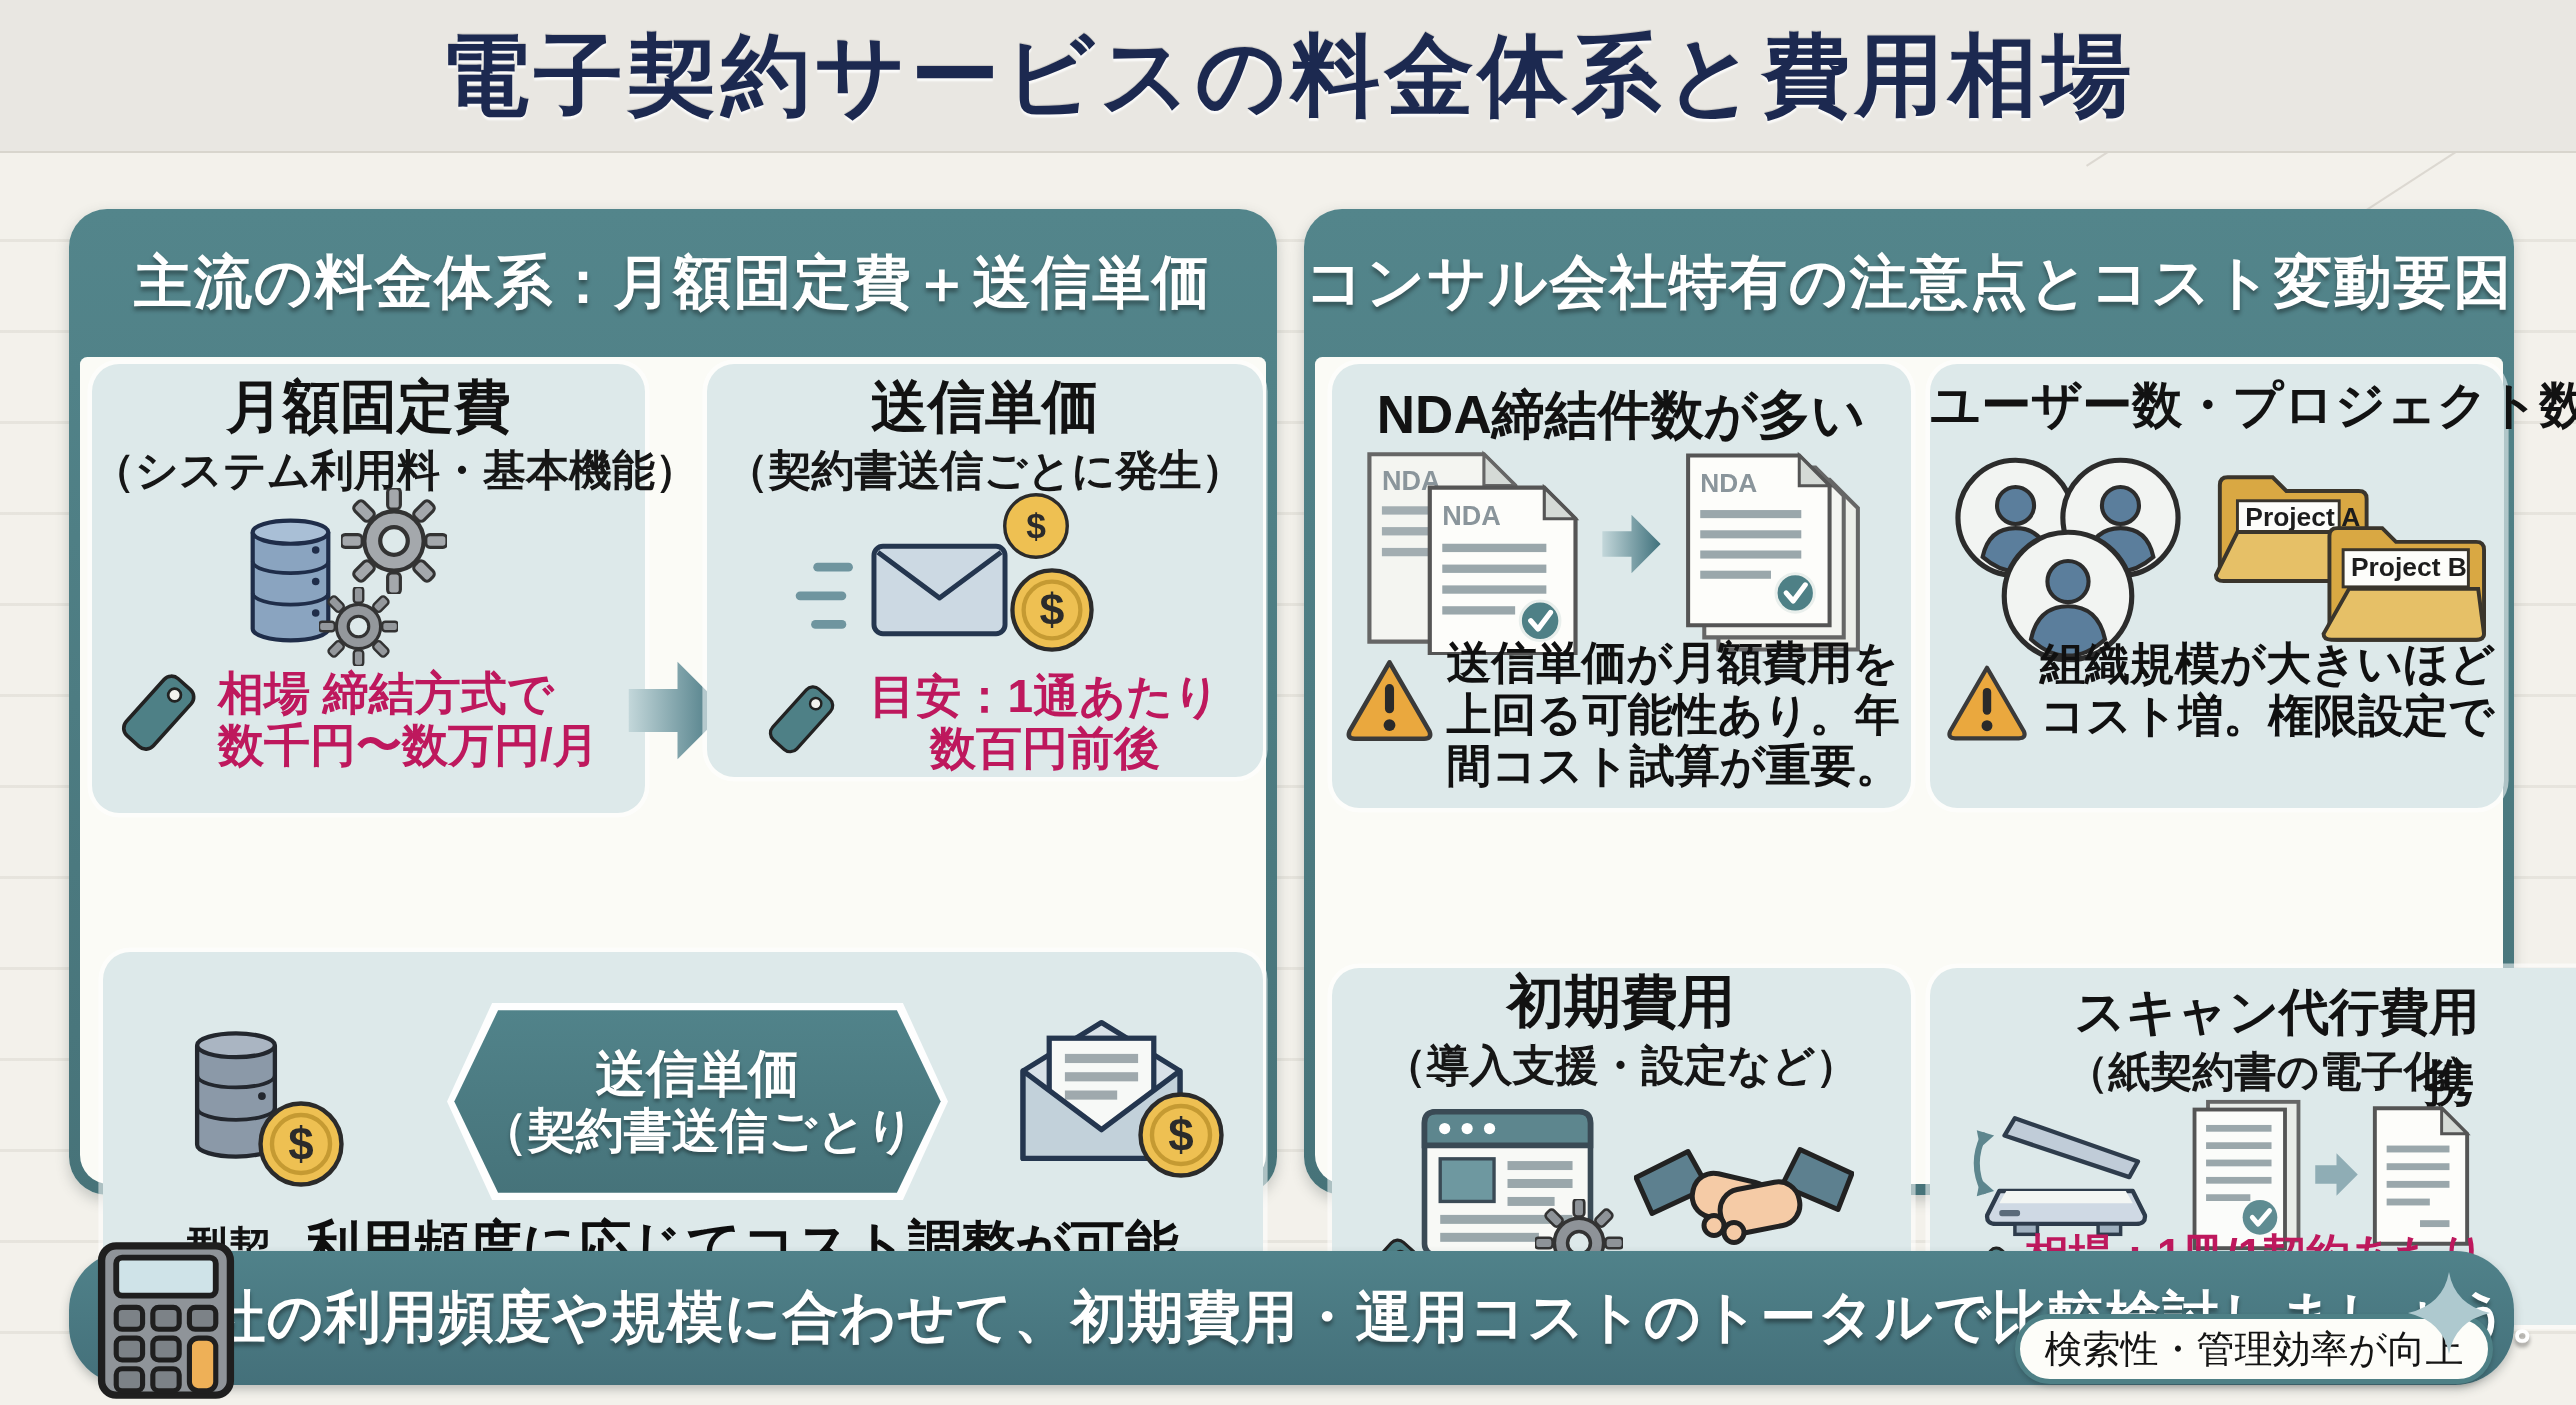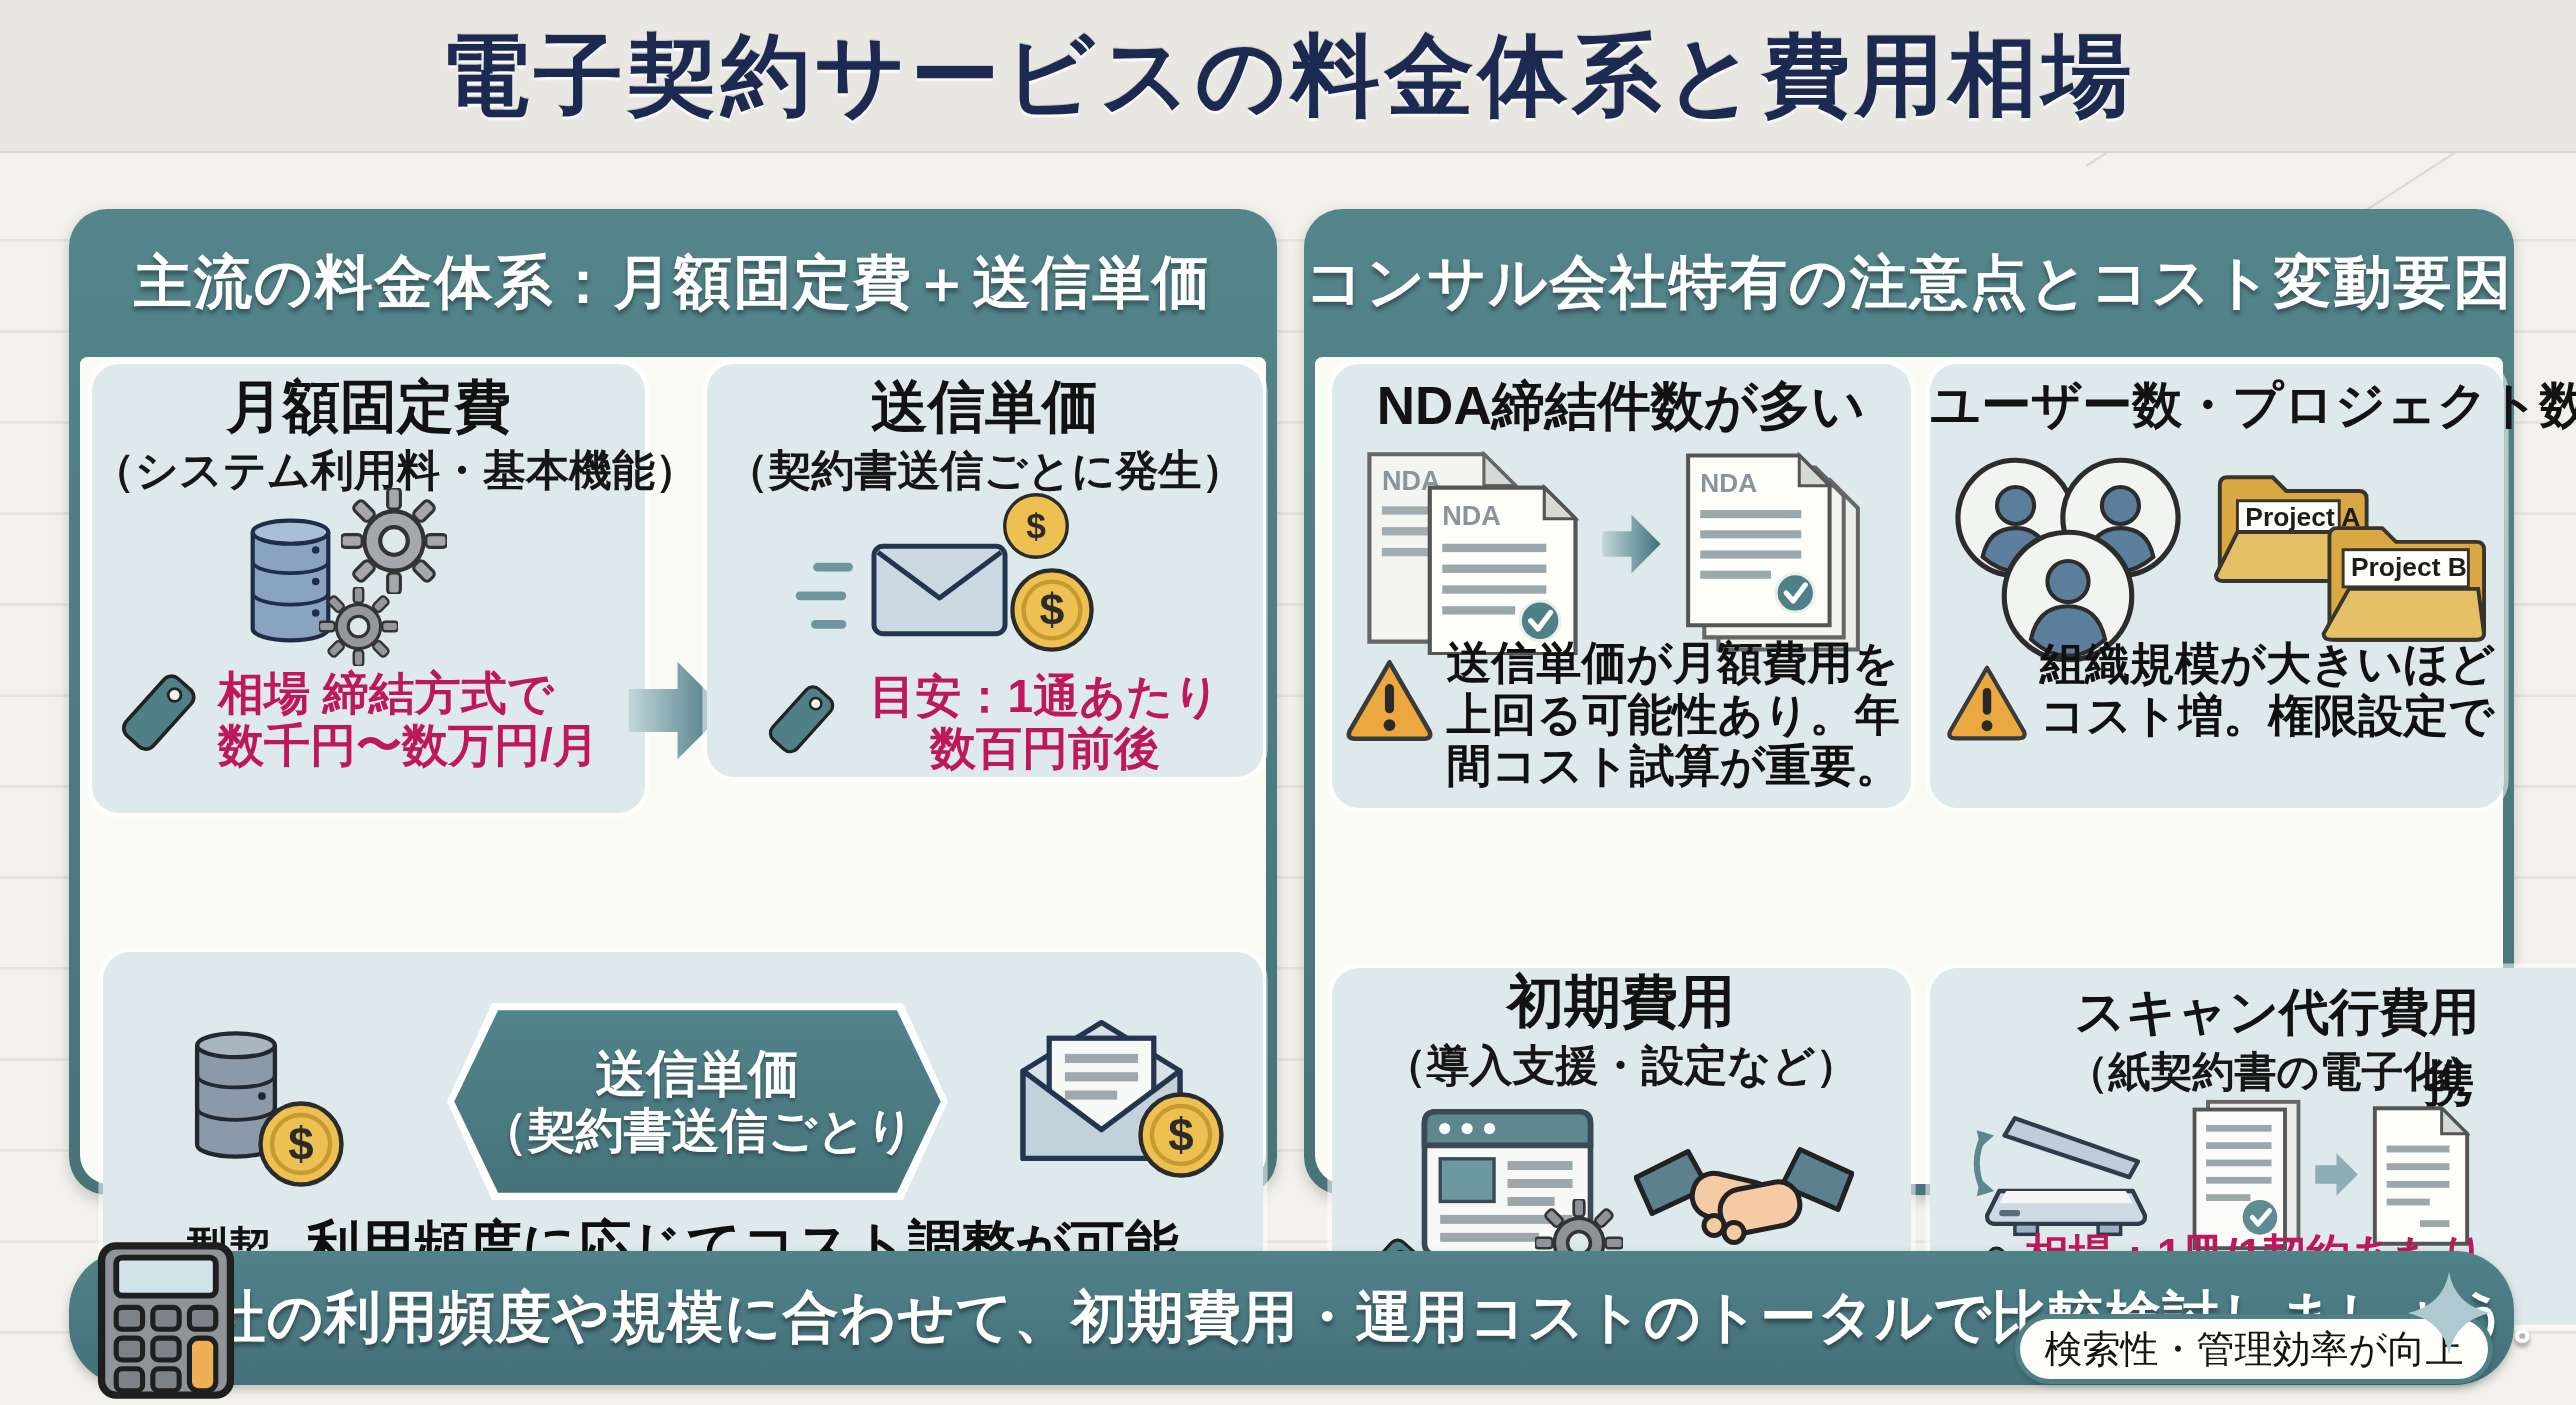--- a/index.html
+++ b/index.html
@@ -46,21 +46,21 @@
   }
   .card{
     position:absolute;background:#dde9ea;border-radius:27.4px;
     box-shadow:0 0 0 4.6px rgba(255,255,255,.55);
   }
   .card-title{
     text-align:center;font-weight:800;color:#121212;line-height:1.05;
     white-space:nowrap;
   }
   .t62{font-size:57px;margin-top:12.8px;}
-  .t58{font-size:53px;margin-top:14px;}
+  .t58{font-size:53px;margin-top:23px;}
   .t54{font-size:50px;margin-top:14.6px;}
   .card-sub{
     text-align:center;font-weight:800;color:#161616;font-size:43px;
     margin-top:5.5px;white-space:nowrap;
   }
   .price-line{font-weight:800;color:#be185d;line-height:1.12;white-space:nowrap;}
   .warn-line{font-weight:800;color:#101010;font-size:45px;line-height:1.14;white-space:nowrap;}
   
   .badge-outer{
     clip-path:polygon(0% 50%,9% 0%,91% 0%,100% 50%,91% 100%,9% 100%);

